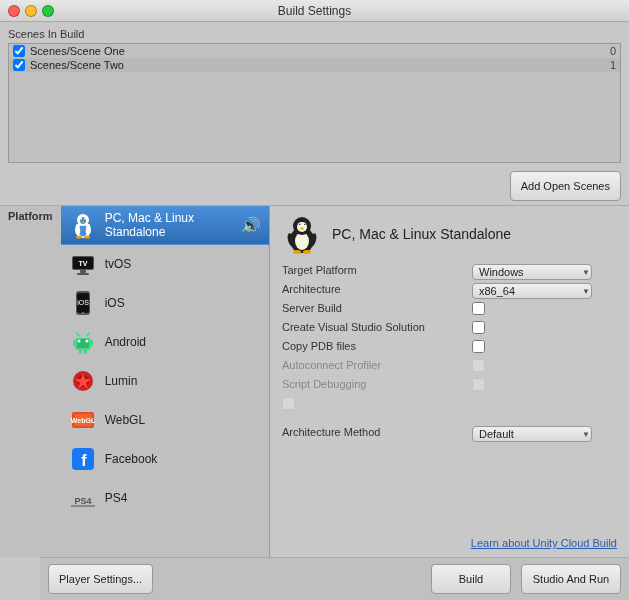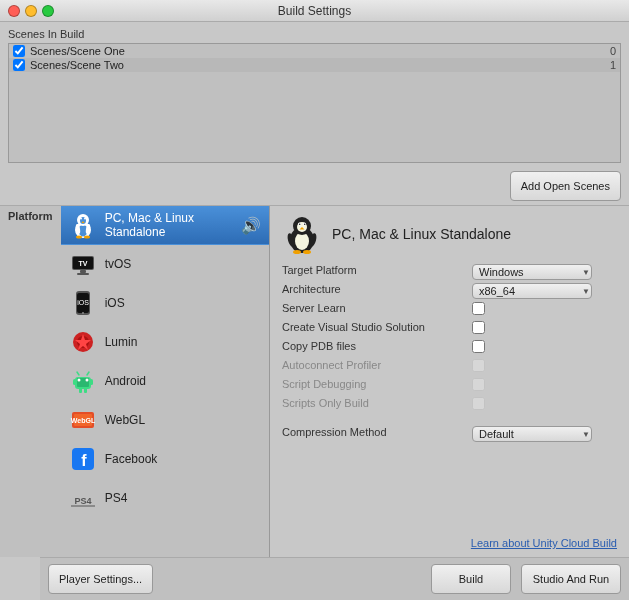--- a/index.html
+++ b/index.html
@@ -321,47 +321,47 @@
       <rect x="8" y="4" width="12" height="20" rx="2" fill="#111"></rect>
       <circle cx="14" cy="24" r="1" fill="#888"></circle>
       <text x="14" y="16" text-anchor="middle" fill="white" font-size="7">iOS</text>
     </svg>
             </div>
             <span class="platform-name">iOS</span>
           </div>
           <div class="platform-item">
             <div class="platform-icon">
               <svg width="28" height="28" viewBox="0 0 28 28">
-      <circle cx="14" cy="14" r="10" fill="#cc2222"></circle>
-      <circle cx="14" cy="14" r="6" fill="#aa1111"></circle>
-      <path d="M14 6 L16 12 L22 12 L17 16 L19 22 L14 18 L9 22 L11 16 L6 12 L12 12 Z" fill="#ff4444"></path>
-    </svg>
-            </div>
-            <span class="platform-name">Lumin</span>
-          </div>
-          <div class="platform-item">
-            <div class="platform-icon">
-              <svg width="28" height="28" viewBox="0 0 28 28">
       <rect x="6" y="10" width="16" height="12" rx="3" fill="#3ddc84"></rect>
       <rect x="8" y="11" width="12" height="9" rx="1" fill="#2bb870"></rect>
       <circle cx="10" cy="13" r="1.5" fill="white"></circle>
       <circle cx="18" cy="13" r="1.5" fill="white"></circle>
       <rect x="4" y="12" width="3" height="6" rx="1.5" fill="#3ddc84"></rect>
       <rect x="21" y="12" width="3" height="6" rx="1.5" fill="#3ddc84"></rect>
       <rect x="10" y="21" width="3" height="5" rx="1" fill="#3ddc84"></rect>
       <rect x="15" y="21" width="3" height="5" rx="1" fill="#3ddc84"></rect>
       <line x1="10" y1="8" x2="8" y2="5" stroke="#3ddc84" stroke-width="1.5" stroke-linecap="round"></line>
       <line x1="18" y1="8" x2="20" y2="5" stroke="#3ddc84" stroke-width="1.5" stroke-linecap="round"></line>
     </svg>
             </div>
             <span class="platform-name">Android</span>
           </div>
           <div class="platform-item">
             <div class="platform-icon">
               <svg width="28" height="28" viewBox="0 0 28 28">
+      <circle cx="14" cy="14" r="10" fill="#cc2222"></circle>
+      <circle cx="14" cy="14" r="6" fill="#aa1111"></circle>
+      <path d="M14 6 L16 12 L22 12 L17 16 L19 22 L14 18 L9 22 L11 16 L6 12 L12 12 Z" fill="#ff4444"></path>
+    </svg>
+            </div>
+            <span class="platform-name">Lumin</span>
+          </div>
+          <div class="platform-item">
+            <div class="platform-icon">
+              <svg width="28" height="28" viewBox="0 0 28 28">
       <rect x="3" y="6" width="22" height="16" rx="2" fill="#e44d26"></rect>
       <rect x="5" y="8" width="18" height="12" rx="1" fill="#f16529"></rect>
       <text x="14" y="17" text-anchor="middle" fill="white" font-size="7" font-weight="bold">WebGL</text>
     </svg>
             </div>
             <span class="platform-name">WebGL</span>
           </div>
           <div class="platform-item">
             <div class="platform-icon">
               <svg width="28" height="28" viewBox="0 0 28 28">
@@ -417,49 +417,48 @@
       <div id="settings-rows-container">
           <div class="settings-row">
             <span class="settings-label">Target Platform</span>
             <div class="settings-control"><div class="select-wrapper"><select class="mac-select"><option value="Windows">Windows</option><option value="Mac OS X">Mac OS X</option><option value="Linux">Linux</option></select></div></div>
           </div>
           <div class="settings-row">
             <span class="settings-label">Architecture</span>
             <div class="settings-control"><div class="select-wrapper"><select class="mac-select"><option value="x86">x86</option><option value="x86_64" selected="">x86_64</option><option value="Universal">Universal</option></select></div></div>
           </div>
           <div class="settings-row">
-            <span class="settings-label">Server Learn</span>
+            <span class="settings-label">Server Build</span>
             <div class="settings-control"><input type="checkbox" class="mac-checkbox" style=""></div>
           </div>
           <div class="settings-row">
             <span class="settings-label">Create Visual Studio Solution</span>
             <div class="settings-control"><input type="checkbox" class="mac-checkbox" style=""></div>
           </div>
           <div class="settings-row">
             <span class="settings-label">Copy PDB files</span>
             <div class="settings-control"><input type="checkbox" class="mac-checkbox" style=""></div>
           </div>
           <div class="settings-row">
             <span class="settings-label disabled">Autoconnect Profiler</span>
             <div class="settings-control"><input type="checkbox" class="mac-checkbox" disabled="" style=""></div>
           </div>
           <div class="settings-row">
             <span class="settings-label disabled">Script Debugging</span>
             <div class="settings-control"><input type="checkbox" class="mac-checkbox" disabled="" style=""></div>
           </div>
           <div class="settings-row">
-            <span class="settings-label disabled">Scripts Only Build</span>
             <div class="settings-control"><input type="checkbox" class="mac-checkbox" disabled="" style=""></div>
           </div>
         </div>
 
       <div class="spacer"></div>
 
       <div class="settings-row">
-        <span class="settings-label">Compression Method</span>
+        <span class="settings-label">Architecture Method</span>
         <div class="settings-control">
           <div class="select-wrapper">
             <select class="mac-select" id="compression-select"><option value="Default">Default</option><option value="LZ4">LZ4</option><option value="LZ4HC">LZ4HC</option></select>
           </div>
         </div>
       </div>
 
       <div style="margin-top:auto;">
         <div style="display:flex; justify-content:flex-end; padding-top:8px;">
           <span class="cloud-build-link">Learn about Unity Cloud Build</span>

